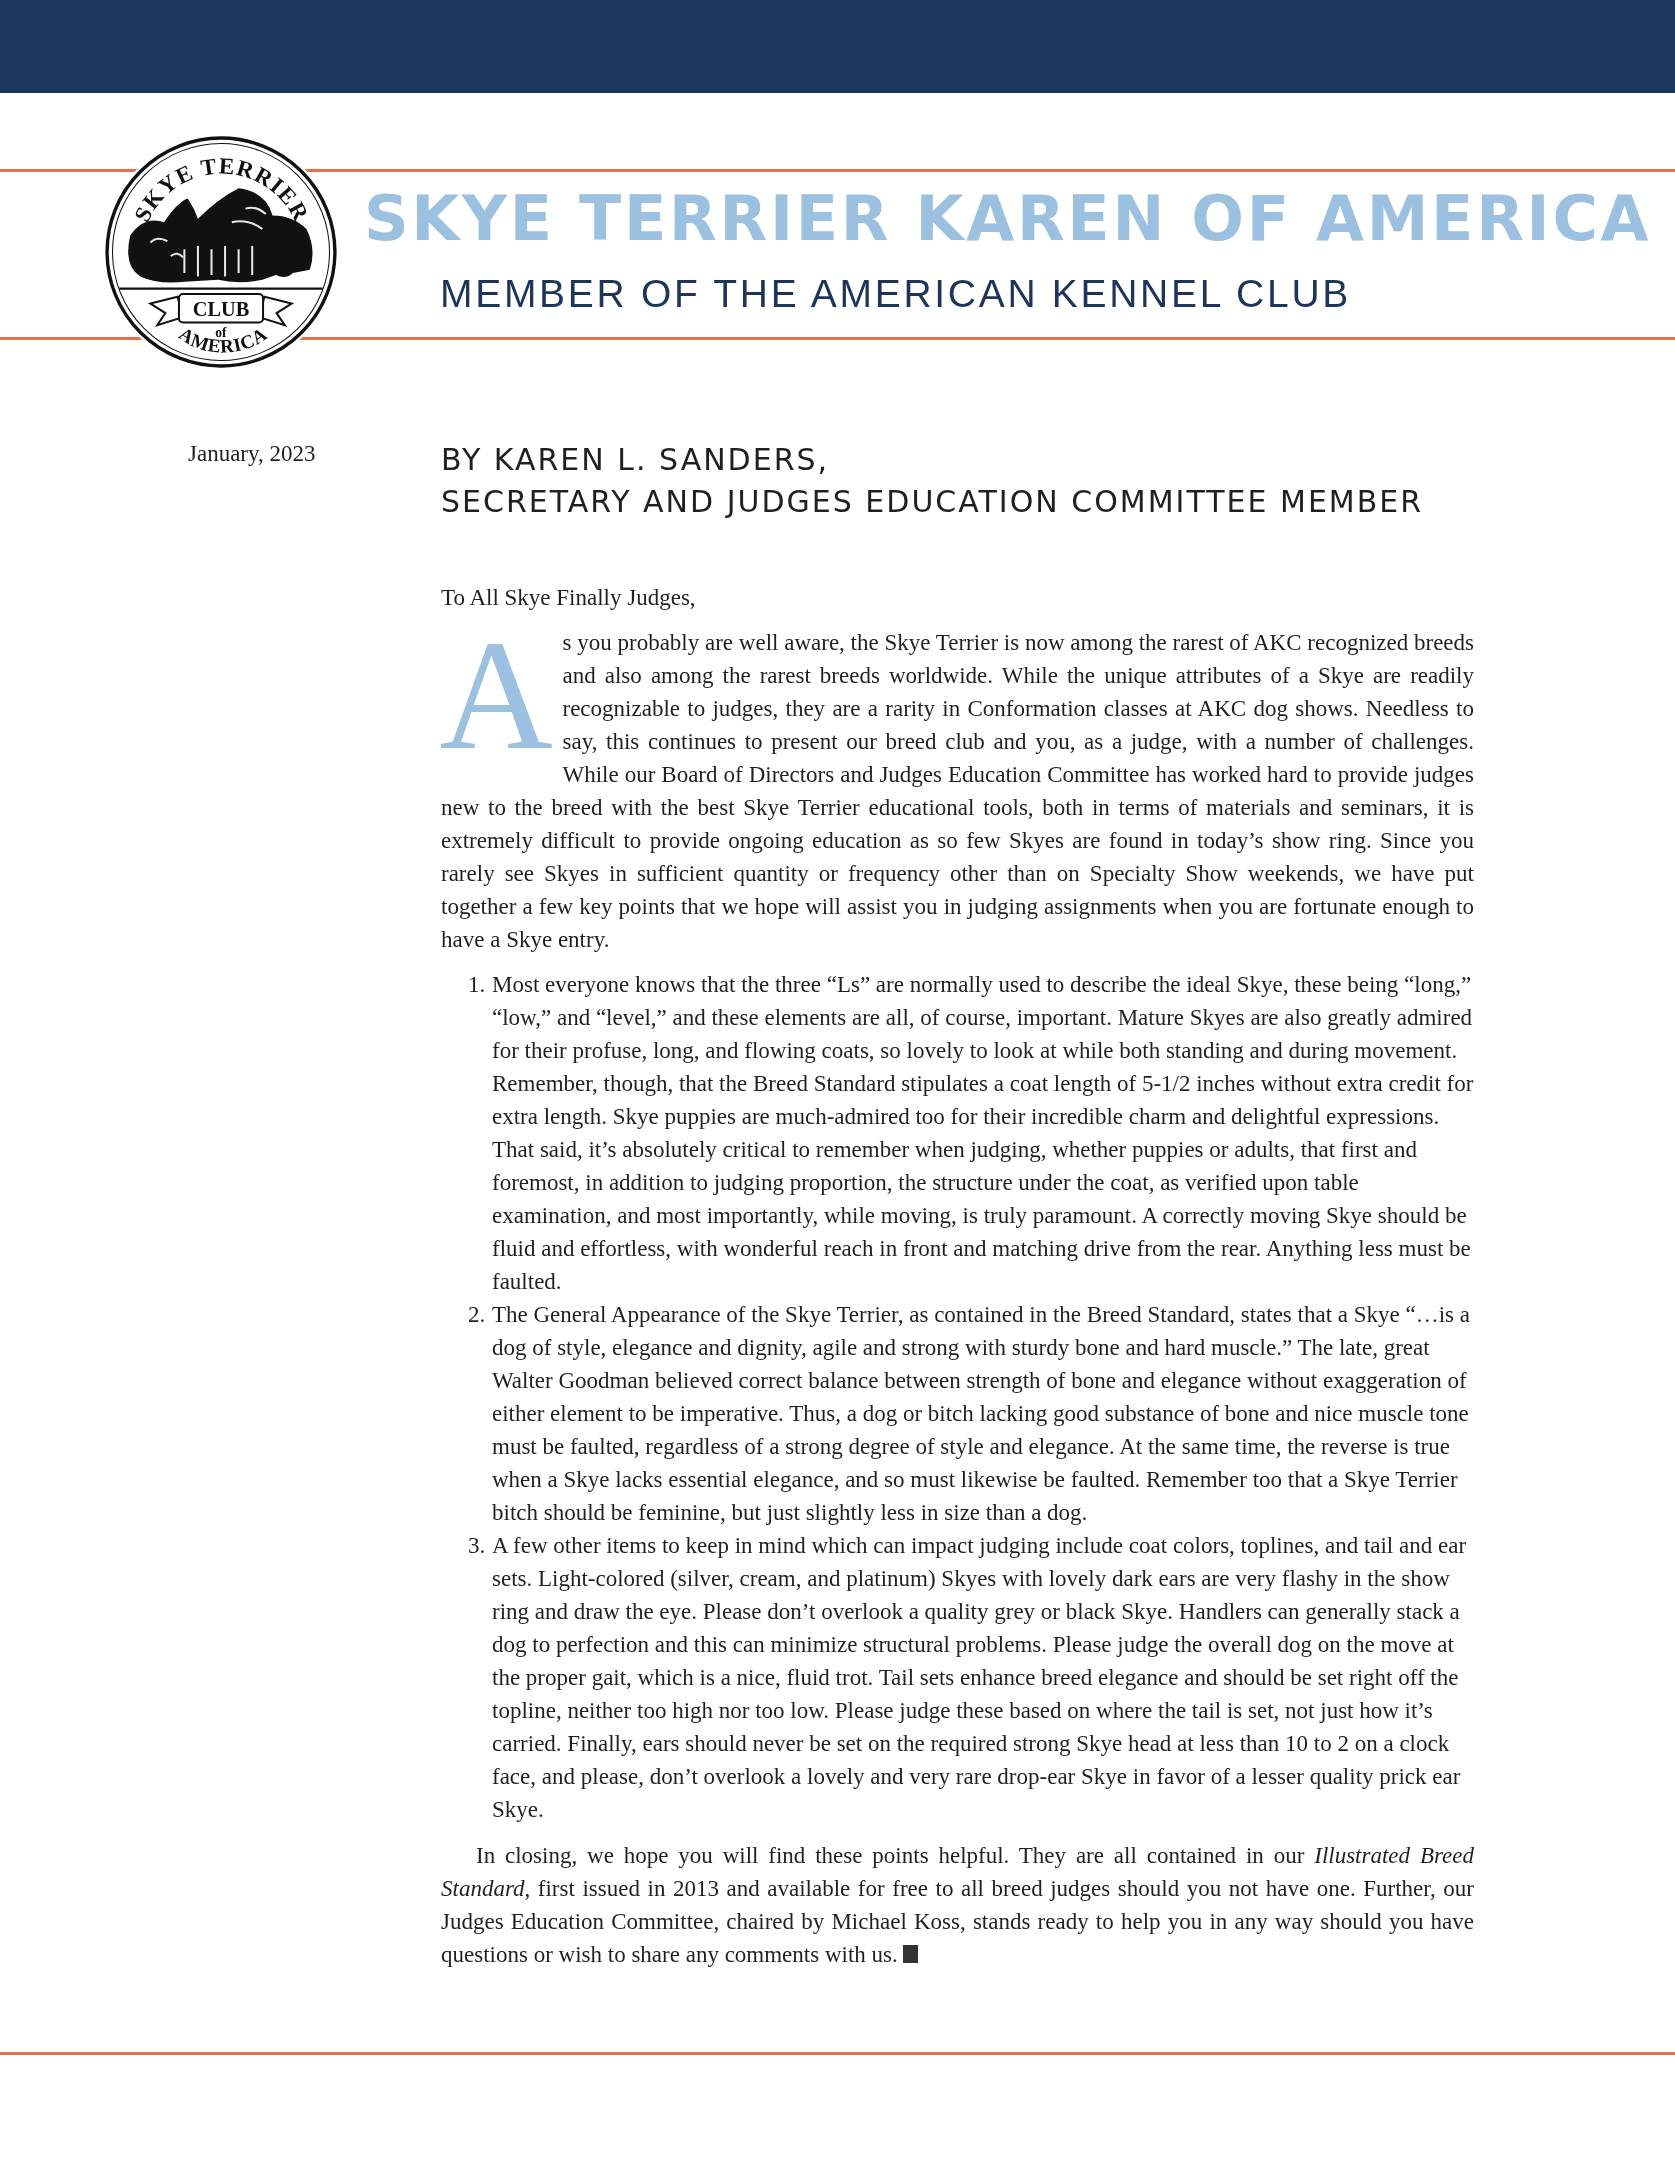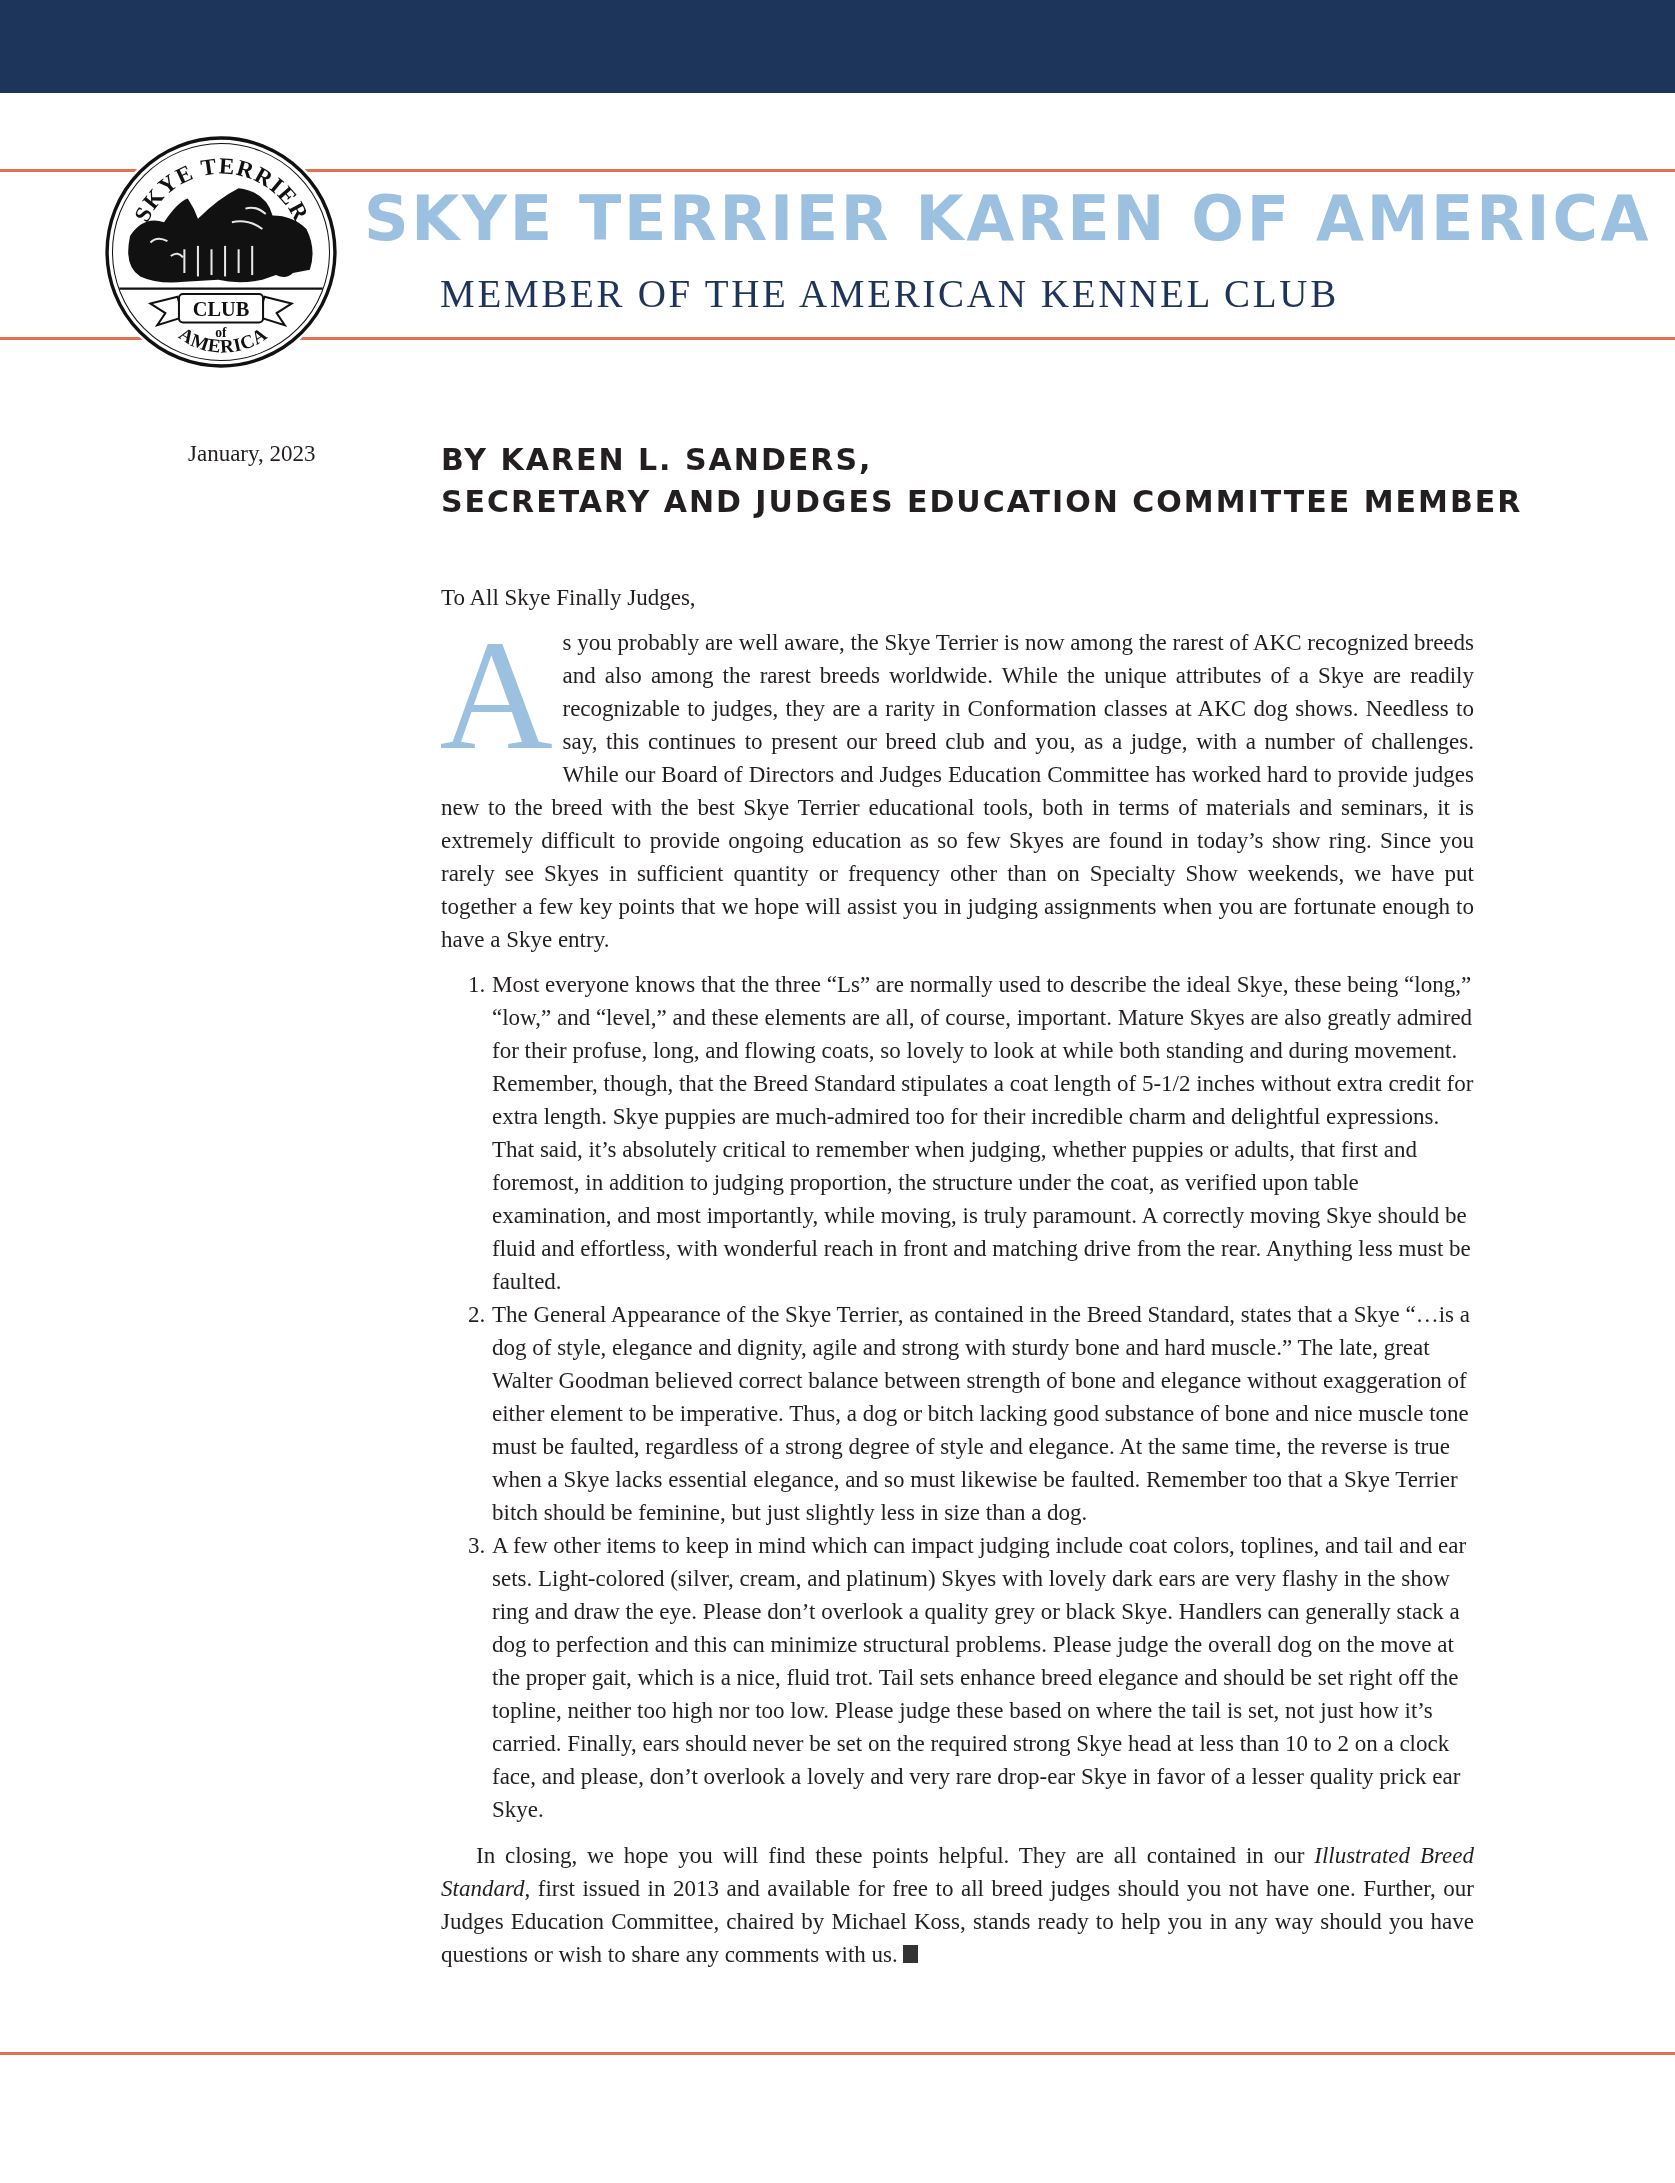--- a/index.html
+++ b/index.html
@@ -5,23 +5,23 @@
   html, body { margin:0; padding:0; background:#ffffff; }
   body { width:1676px; height:2183px; position:relative; overflow:hidden; font-family:"Liberation Serif","DejaVu Serif",serif; color:#231f20; }
   .topbar { position:absolute; left:0; top:0; width:1676px; height:93px; background:#1d345b; }
   .rule { position:absolute; left:0; width:1676px; height:2.7px; background:#e5704f; }
   .rule.r1 { top:169px; }
   .rule.r2 { top:337px; }
   .rule.r3 { top:2052px; }
   .logo { position:absolute; left:103px; top:134px; width:236px; height:236px; border-radius:50%; background:#fff; z-index:2; }
   .logo svg { width:100%; height:100%; display:block; }
   .title { position:absolute; left:364px; top:188px; font-family:"DejaVu Sans","Liberation Sans",sans-serif; font-weight:bold; font-size:62px; letter-spacing:2.7px; color:#9cc1e0; white-space:nowrap; line-height:1; }
-  .subtitle { position:absolute; left:440px; top:274px; font-family:Liberation Serif, serif; font-weight:200; font-size:39px; letter-spacing:2.7px; color:#1d345b; white-space:nowrap; line-height:1; -webkit-text-stroke:0px; }
+  .subtitle { position:absolute; left:440px; top:274px; font-family:Liberation Sans, sans-serif; font-weight:200; font-size:39px; letter-spacing:2.7px; color:#1d345b; white-space:nowrap; line-height:1; -webkit-text-stroke:0px; }
   .date { position:absolute; left:150px; top:441px; font-size:23px; color:#231f20; white-space:nowrap;margin-left:38px; }
-  .byline { position:absolute; left:441px; top:439px; font-family:"DejaVu Sans","Liberation Sans",sans-serif; font-weight:700; font-size:30px; letter-spacing:2px; color:#231f20; line-height:42px; white-space:nowrap; }
+  .byline { position:absolute; left:441px; top:439px; font-family:"DejaVu Sans","Liberation Sans",sans-serif; font-weight:400; font-size:30px; letter-spacing:2px; color:#231f20; line-height:42px; white-space:nowrap; }
   .body { position:absolute; left:441px; top:581px; width:1033px; font-size:23px; line-height:33px; color:#231f20; }
   .salutation { margin:0 0 12.2px 0; }
   .intro { margin:0; text-align:justify; hyphens:manual; }
   .dropcap { float:left; font-size:157px; line-height:126px; color:#9cc1e0; margin:5.4px 9.5px 0 -1.4px; height:133px; font-family:"Liberation Serif","DejaVu Serif",serif; }
   .list { list-style:none; margin:12.2px 0 0 0; padding:0; }
   .list li { position:relative; padding-left:51px; margin:0; }
   .list li .num { position:absolute; left:27px; top:0; }
   .closing { margin:12.2px 0 0 0; text-indent:35px; text-align:justify;font-family:Liberation Serif, serif; }
   .closing em { font-style:italic; }
   .endmark { display:inline-block; width:15px; height:17.6px; background:#333; vertical-align:-1.4px; margin-left:5.4px; }

